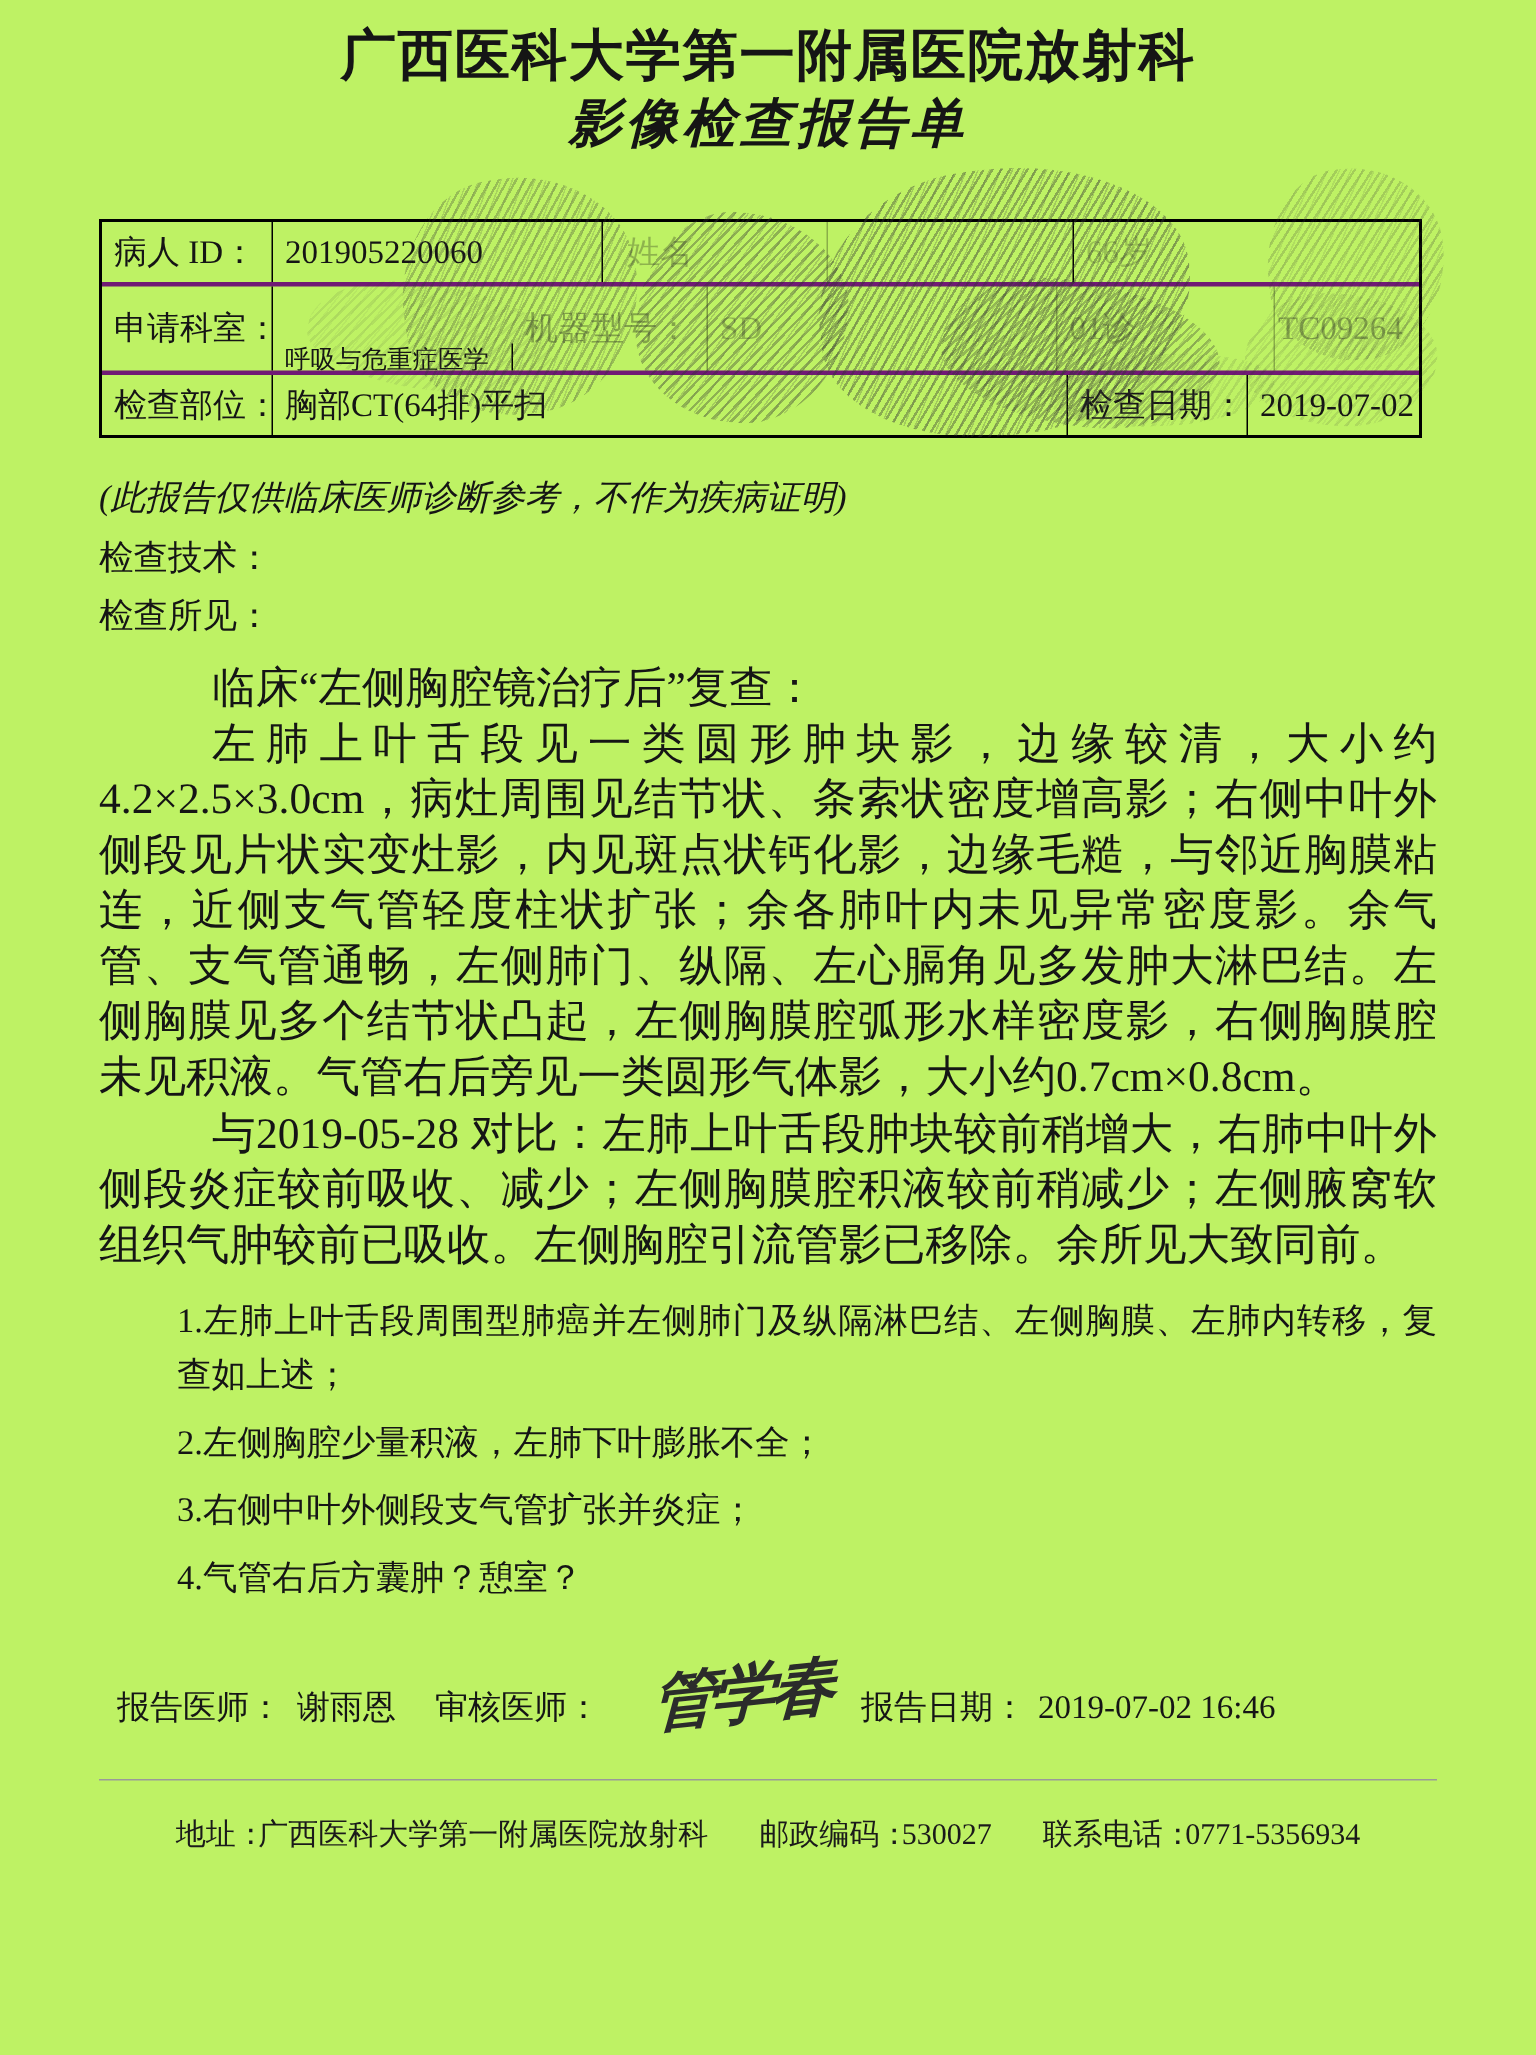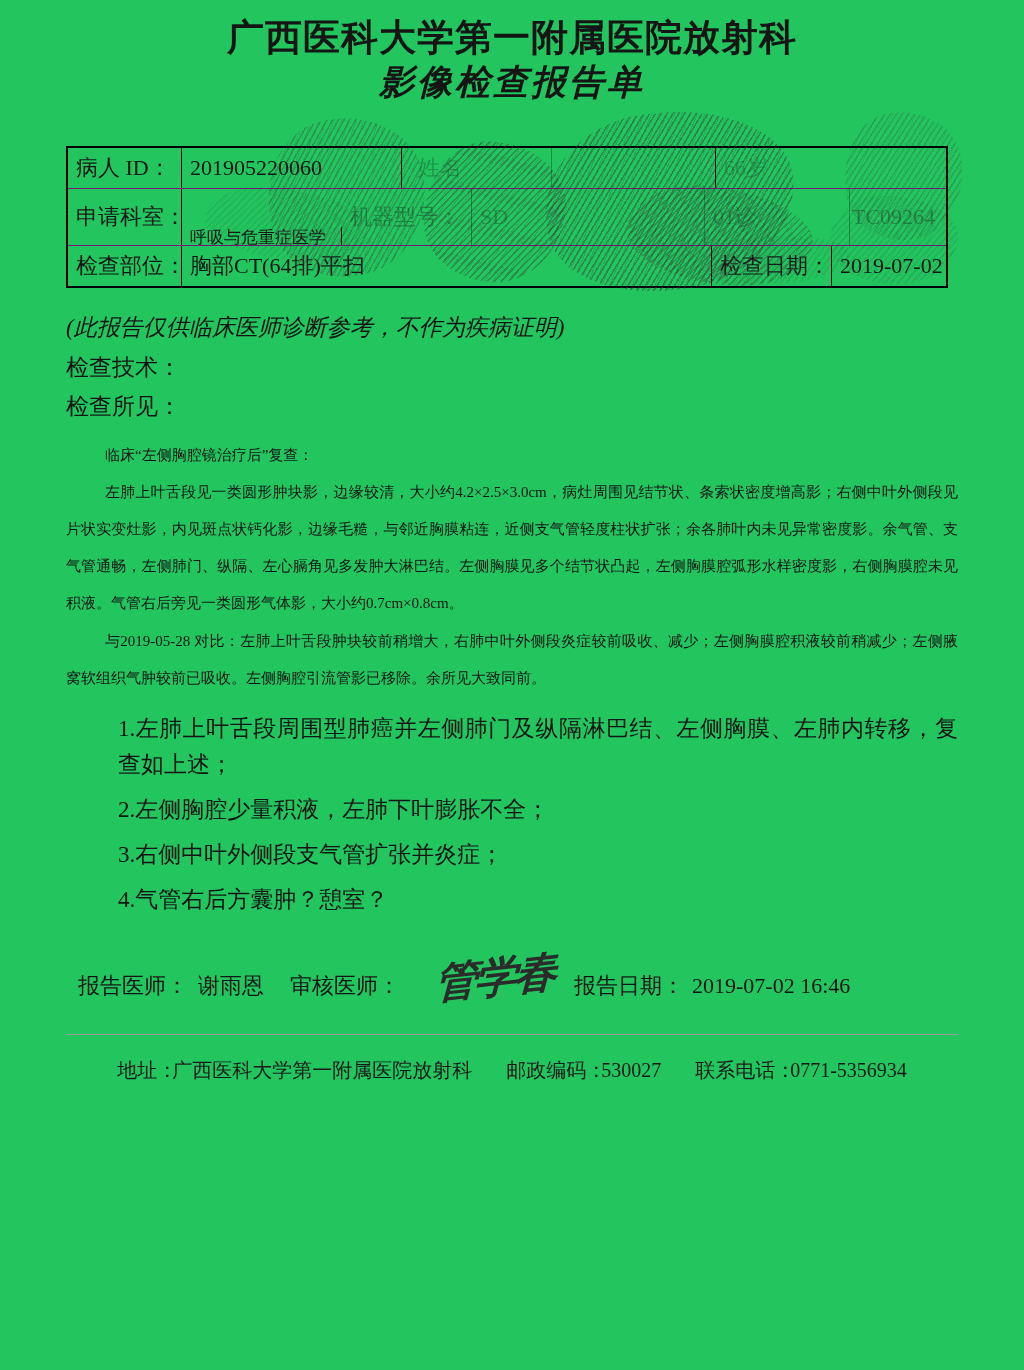--- a/index.html
+++ b/index.html
@@ -1,19 +1,19 @@
 <!DOCTYPE html>
 <html><head>
 <meta charset="utf-8">
 <style>
   html,body{margin:0;padding:0;background:#f2f2f2;}
   .page{
     position:relative;
     width:1024px;height:1370px;
-    background:#22c55e;
+    background:#bef264;
     margin:0 auto;
     font-family:"Liberation Serif","DejaVu Serif",serif;
     color:#151515;
     overflow:hidden;
   }
   
   .title1{
     text-align:center;font-size:37px;font-weight:bold;
     letter-spacing:1px;padding-top:16px;line-height:1.2;
   }
@@ -23,21 +23,21 @@
   }
   
   .info-table{
     margin:42px 66px 0 66px;
     width:878px;
     border:2px solid #000;
     box-sizing:content-box;
     font-size:22px;
   }
   .trow{display:flex;}
-  .trow + .trow{border-top:1px solid #701a75;}
+  .trow + .trow{border-top:3px solid #701a75;}
   .cell{
     box-sizing:border-box;
     border-right:1px solid #000;
     padding:2px 6px 2px 8px;
     display:flex;align-items:center;
     overflow:hidden;white-space:nowrap;
   }
   .cell:last-child{border-right:none;}
   .r1{height:40px;}
   .r2{height:56px;}
@@ -47,21 +47,21 @@
     padding-top:1px;padding-bottom:1px;align-items:flex-start;margin-top:38px;
   }
   .faint35{opacity:.35;}
   .faint28{opacity:.28;}
   .faint22{opacity:.22;}
   
   .disclaimer{margin:24px 66px 0 66px;font-size:23px;line-height:1.4;font-style:italic;}
   .section-label{margin:6px 66px 0 66px;font-size:23px;line-height:1.45;}
   .findings{margin:14px 66px 0 66px;}
   .findings p{
-    margin:0;font-size:15px;line-height:37px;
+    margin:0;font-size:29px;line-height:37px;
     text-indent:2.6em;text-align:justify;
   }
   .findings p.cmp{margin-top:1px;}
   .diagnosis-label{margin:42px 66px 0 66px;font-size:23px;line-height:1.45;}
   .diagnosis-list{margin:14px 66px 0 118px;}
   .diagnosis-list .diag-item{
     margin:0 0 9px 0;font-size:23px;line-height:36px;text-align:justify;
   }
   
   .doctor-row{

